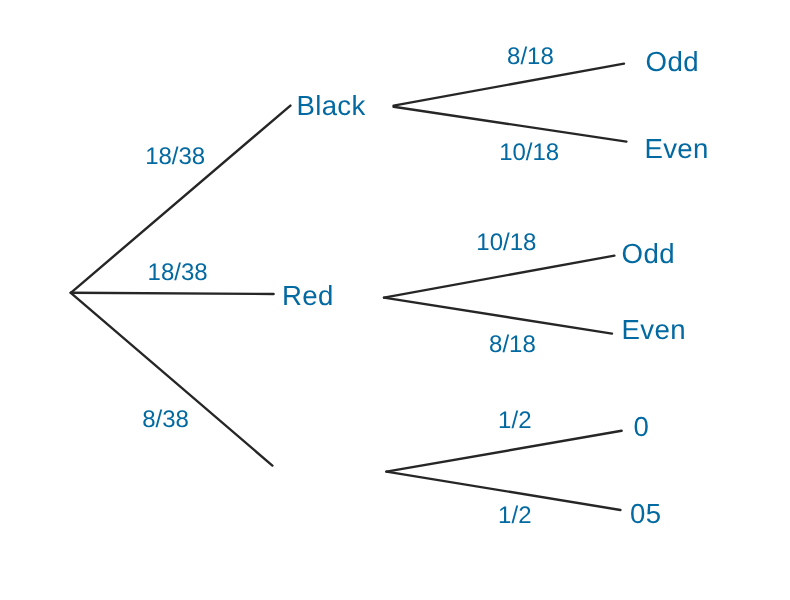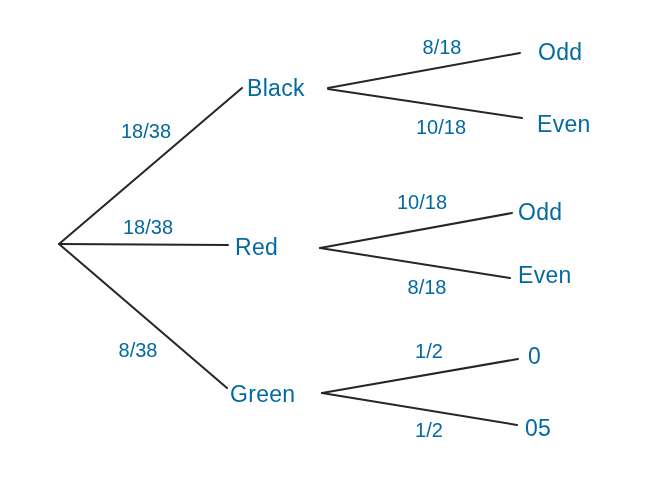--- a/index.html
+++ b/index.html
@@ -60,21 +60,20 @@
       <line x1="322" y1="393" x2="517" y2="425"></line>
     </g>
   </svg>
 
   <div class="label prob" style="left:146px; top:131px">18/38</div>
   <div class="label prob" style="left:148px; top:227px">18/38</div>
   <div class="label prob" style="left:138px; top:350px">8/38</div>
 
   <div class="label node" style="left:247px; top:88px">Black</div>
   <div class="label node" style="left:235px; top:247px">Red</div>
-  <div class="label node" style="left:230px; top:394px">Green</div>
 
   <div class="label prob" style="left:442px; top:47px">8/18</div>
   <div class="label prob" style="left:441px; top:127px">10/18</div>
 
   <div class="label prob" style="left:422px; top:202px">10/18</div>
   <div class="label prob" style="left:427px; top:287px">8/18</div>
 
   <div class="label prob" style="left:429px; top:351px">1/2</div>
   <div class="label prob" style="left:429px; top:430px">1/2</div>
 

